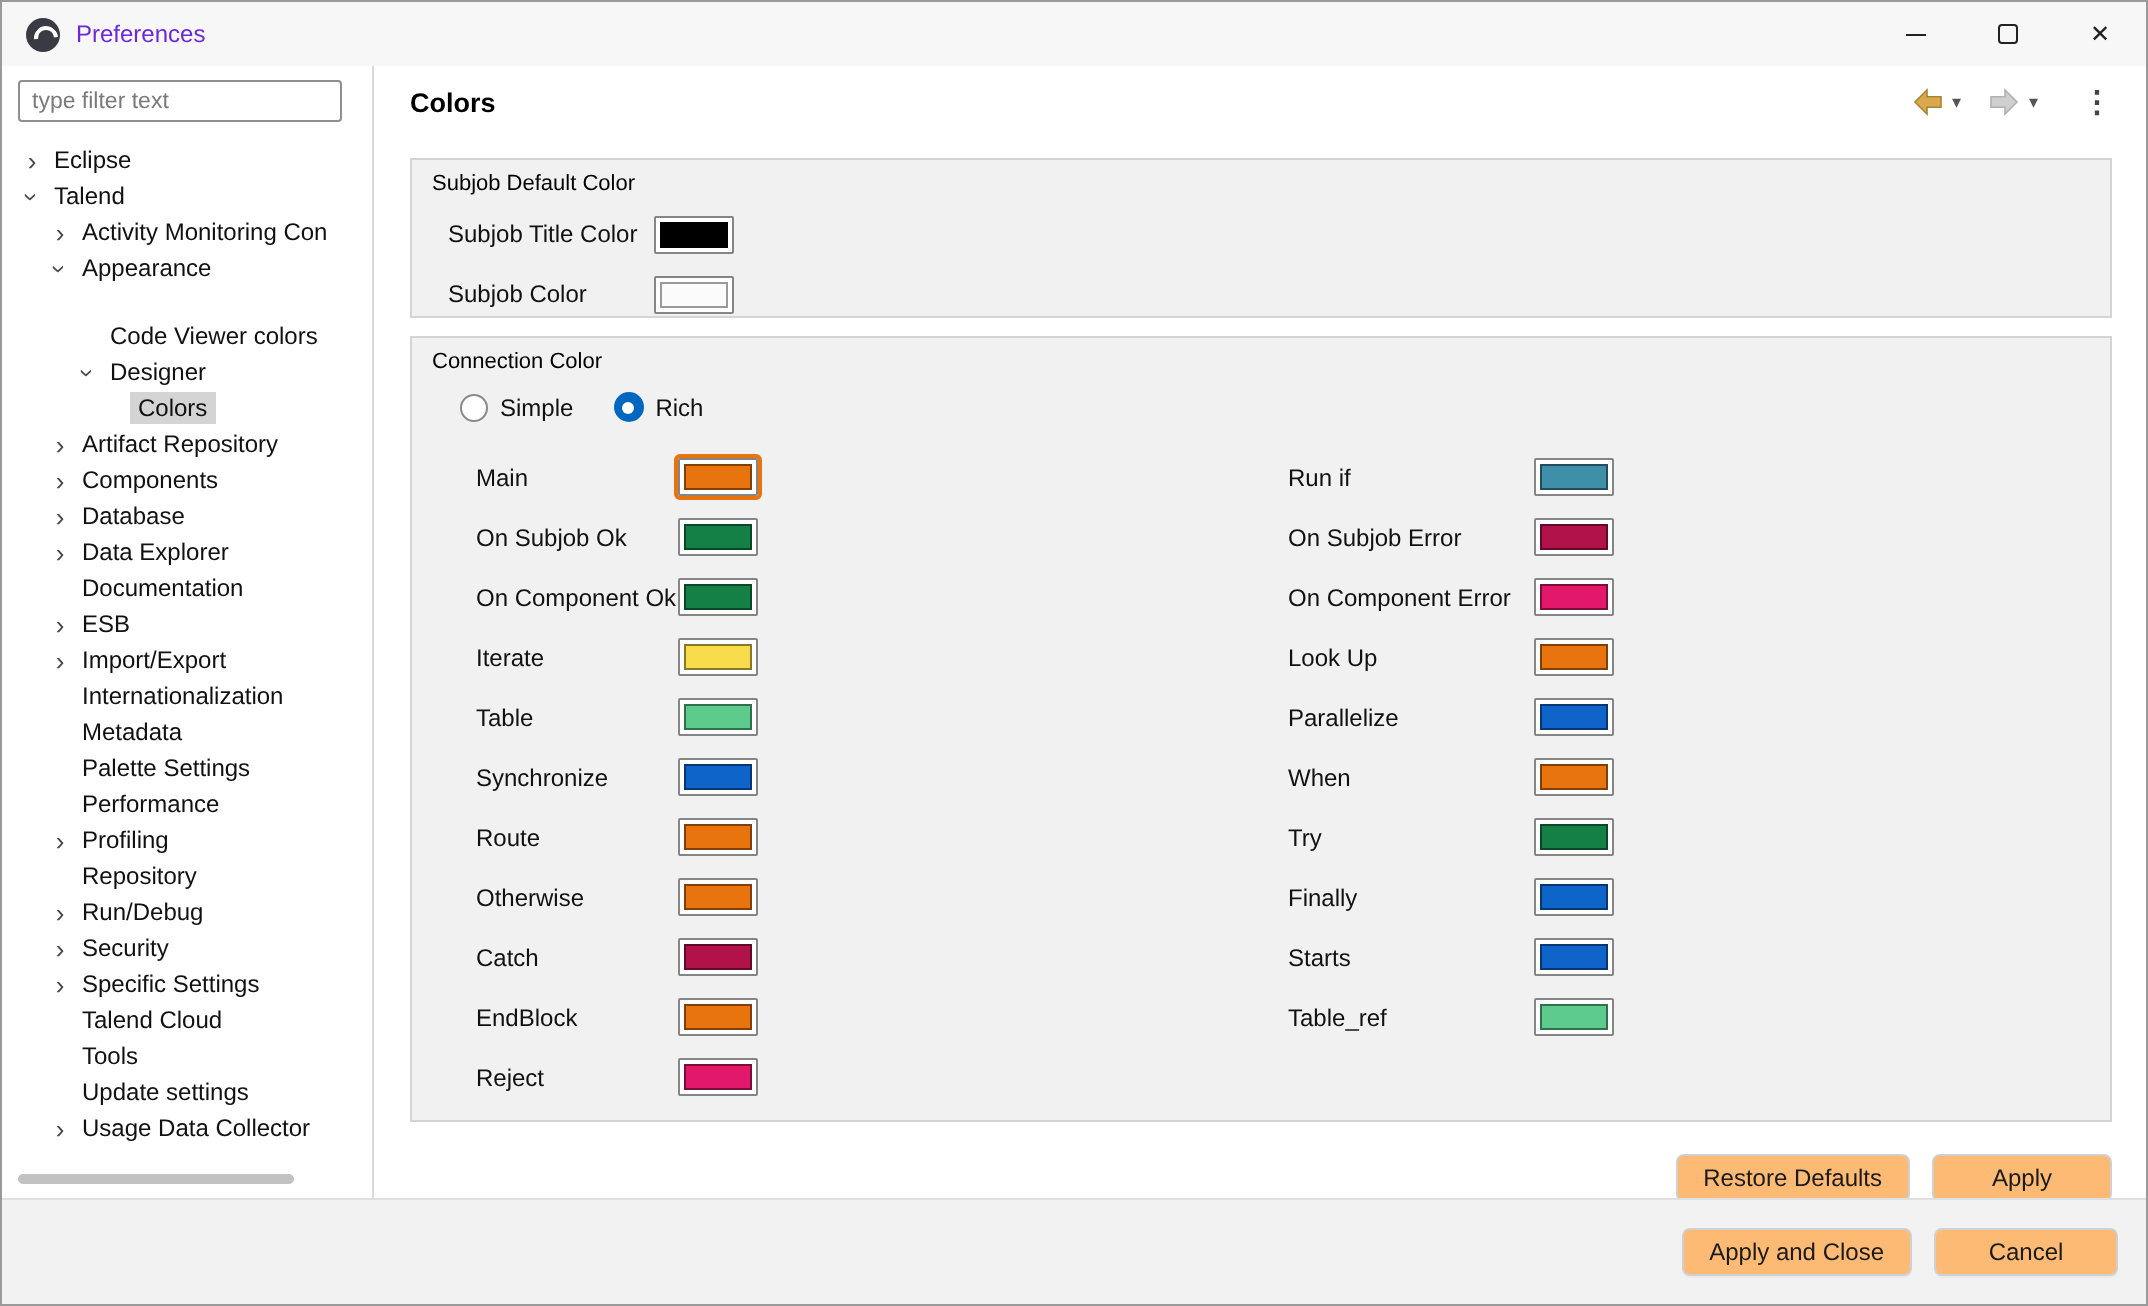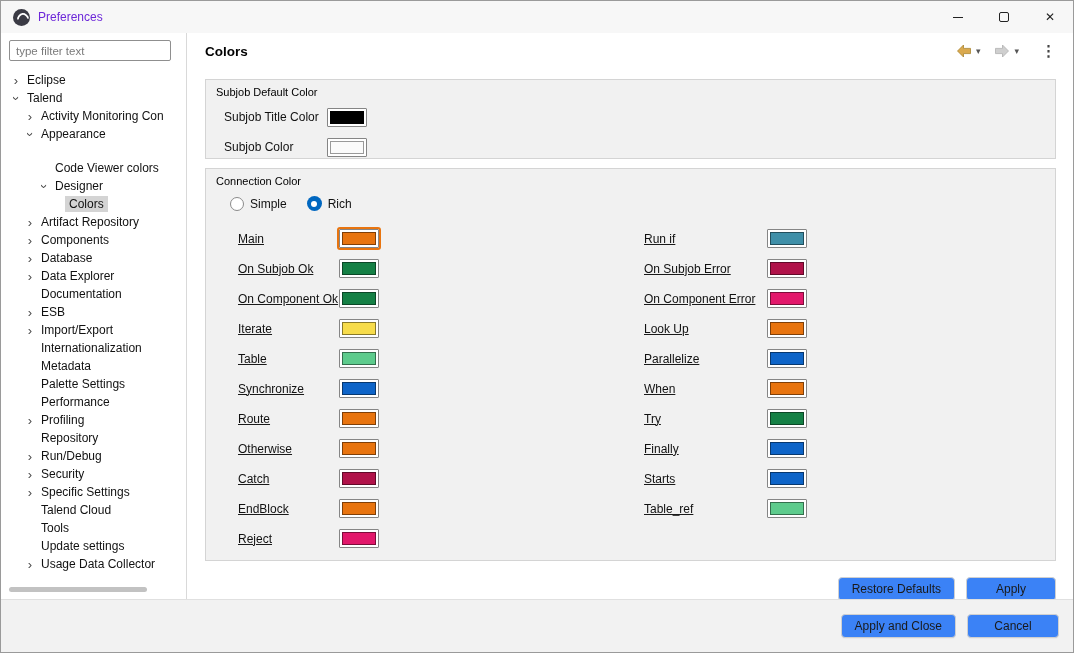--- a/index.html
+++ b/index.html
@@ -52,32 +52,32 @@
   .radio-row { margin:2px 0 0 14px; display:flex; align-items:center; gap:20px; }
   .radio-item { display:flex; align-items:center; gap:6px; cursor:pointer; }
   .radio { width:14px; height:14px; border-radius:50%; border:1px solid #8a8a8a; background:#fff; display:inline-block; position:relative; }
   .radio.checked { border:none; background:#0067C0; width:15px; height:15px; }
   .radio.checked::after { content:''; position:absolute; inset:4.5px; background:#fff; border-radius:50%; }
   .radio-label { color:#111; }
 
   .conn-grid { display:flex; margin:18px 0 0 22px; }
   .conn-col { display:flex; flex-direction:column; gap:11px; }
   .conn-col.right { margin-left:265px; }
-  .conn-row { display:flex; align-items:center; height:19px;text-decoration:underline; }
+  .conn-row { display:flex; align-items:center; height:19px; }
   .conn-label { color:#111; }
   .conn-col.left .conn-label { width:101px; }
   .conn-col.right .conn-label { width:123px; }
 
   .swatch { width:40px; height:19px; border:1px solid #858585; background:#fff; padding:2px; display:inline-flex; cursor:pointer; border-radius:1px; }
   .swatch-inner { flex:1; border:1px solid rgba(0,0,0,.45); }
   .swatch-inner.light { border-color:#9a9a9a; }
   .swatch.focused { outline:2px solid #E8740F; outline-offset:0; }
 
   .panel-buttons { display:flex; justify-content:flex-end; gap:11px; margin-top:16px; }
-  .btn { height:24px; padding:0 13px; background:#3b82f6; border:1px solid #d0d0d0; border-radius:4px; font-family:"Liberation Sans",sans-serif; font-size:12px; color:#1a1a1a; cursor:pointer; box-shadow:0 1px 0 rgba(0,0,0,0.03); }
+  .btn { height:24px; padding:0 13px; background:#fdba74; border:1px solid #d0d0d0; border-radius:4px; font-family:"Liberation Sans",sans-serif; font-size:12px; color:#1a1a1a; cursor:pointer; box-shadow:0 1px 0 rgba(0,0,0,0.03); }
 
   
   .footer { position:absolute; left:0; right:0; bottom:0; height:53px; background:#f2f2f2; border-top:1px solid #e0e0e0; display:flex; align-items:center; justify-content:flex-end; gap:11px; padding-right:14px; }
   .footer .btn { min-width:92px; }
 </style>
 </head>
 <body>
 
 <div id="window">
 

